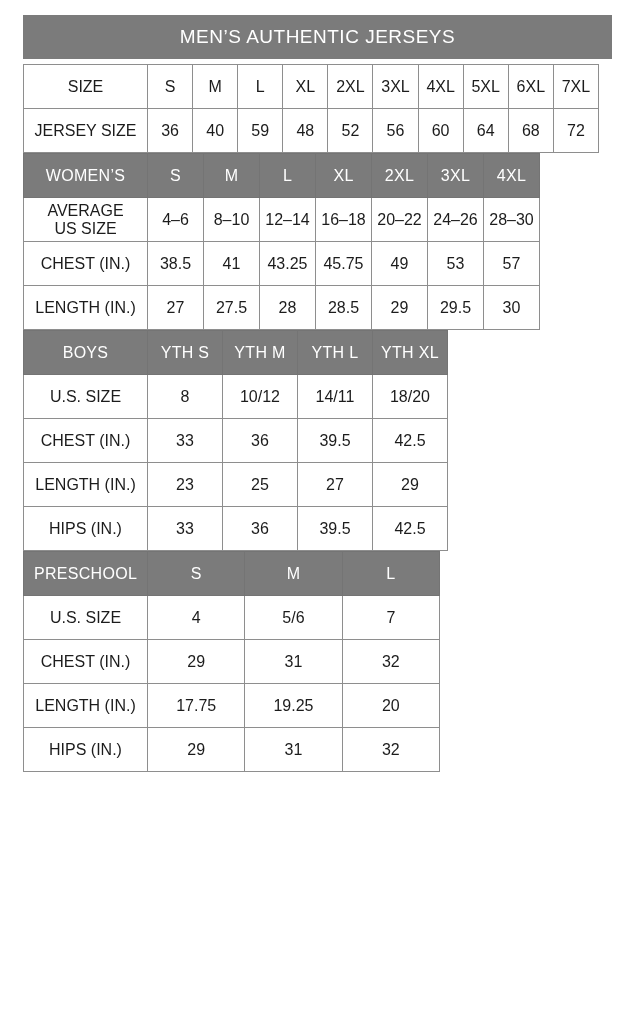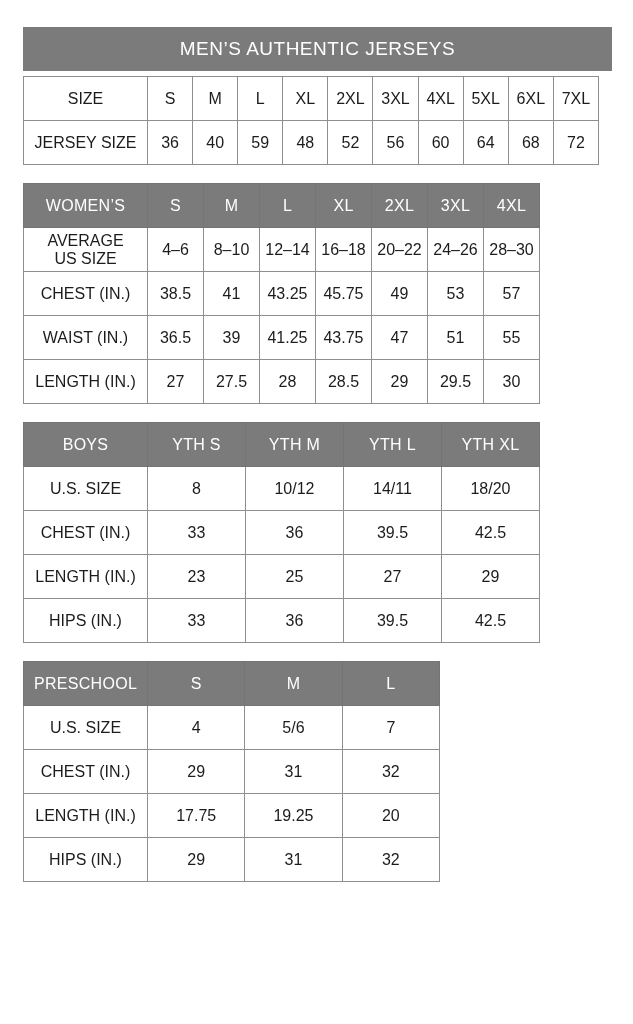--- a/index.html
+++ b/index.html
@@ -29,34 +29,34 @@
 
   .note{
     width:592px;margin:7px 0 0;
     font-size:16px;line-height:1.32;
     color:var(--red);
   }
 
   .tables{margin-left:5px;}
 
   .banner{
-    margin-top:17px;width:589px;height:44px;
+    margin-top:5px;width:589px;height:44px;
     background:var(--gray);color:#fff;
     font-size:19px;letter-spacing:0.5px;
     display:flex;align-items:center;justify-content:center;
     box-sizing:border-box;
   }
 
   table.tbl{
     border-collapse:collapse;table-layout:fixed;
-    margin-top:18px;
+    margin-top:0;
   }
   table.tbl.mens{width:576px;margin-top:5px;}
   table.tbl.womens{width:517px;}
-  table.tbl.boys{width:517px;}
+  table.tbl.boys{width:425px;}
   table.tbl.preschool{width:417px;}
 
   .tbl tr > :first-child{width:119px;}
 
   .tbl th,.tbl td{
     border:1px solid var(--border);
     height:41px;padding:1px 2px;
     text-align:center;vertical-align:middle;
     font-size:16px;font-weight:400;color:var(--ink);
     white-space:pre-line;
@@ -139,30 +139,20 @@
             <th>CHEST (IN.)</th>
             <td>38.5</td>
             <td>41</td>
             <td>43.25</td>
             <td>45.75</td>
             <td>49</td>
             <td>53</td>
             <td>57</td>
           </tr>
           <tr>
-            <th>WAIST (IN.)</th>
-            <td>36.5</td>
-            <td>39</td>
-            <td>41.25</td>
-            <td>43.75</td>
-            <td>47</td>
-            <td>51</td>
-            <td>55</td>
-          </tr>
-          <tr>
             <th>LENGTH (IN.)</th>
             <td>27</td>
             <td>27.5</td>
             <td>28</td>
             <td>28.5</td>
             <td>29</td>
             <td>29.5</td>
             <td>30</td>
           </tr>
         </tbody>

